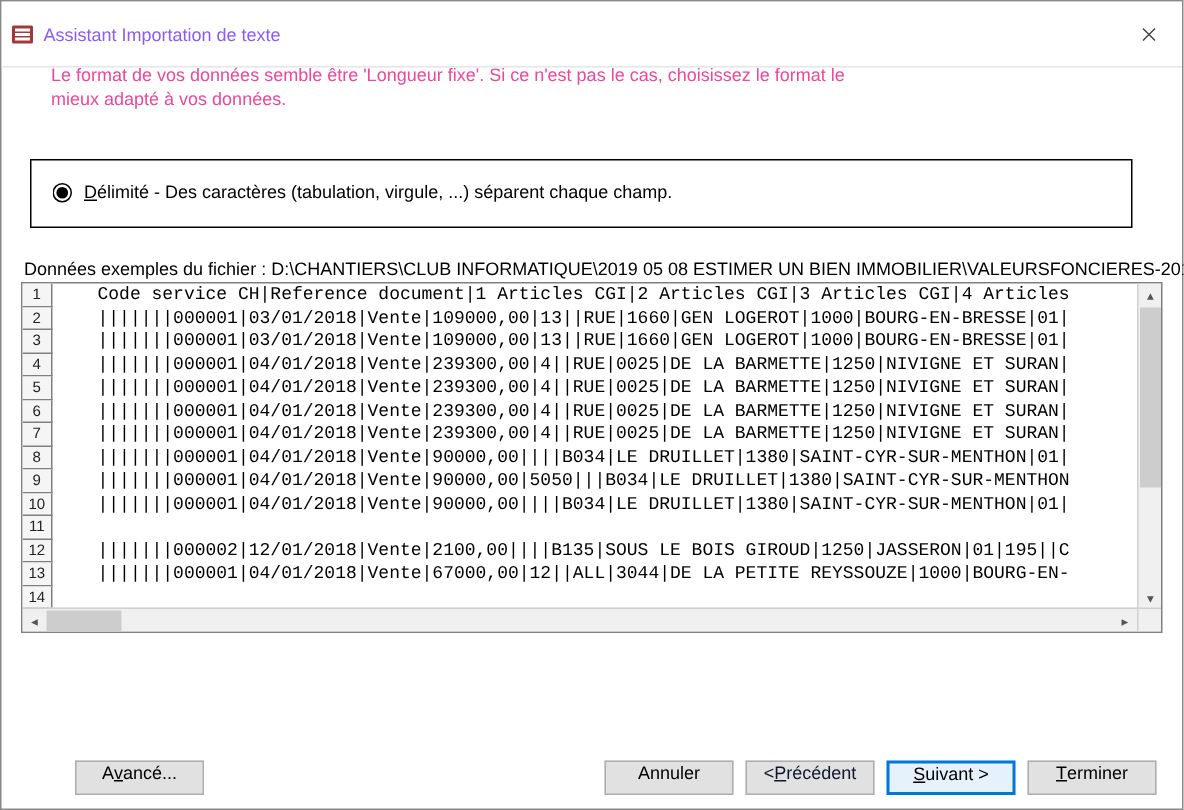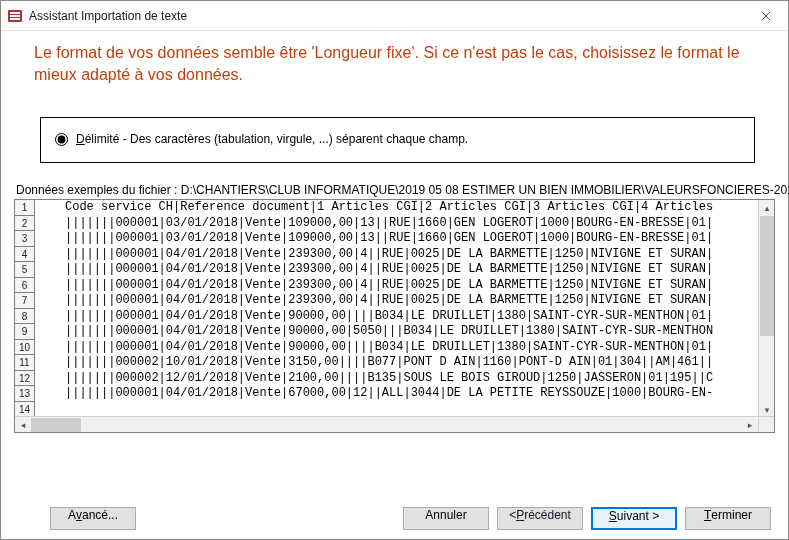--- a/index.html
+++ b/index.html
@@ -6,27 +6,27 @@
   body {
     margin: 0; padding: 0;
     font-family: "Segoe UI", Tahoma, sans-serif;
     font-size: 12px;
     background: #fff;
     width: 789px; height: 540px;
     overflow: hidden;
     border: 1px solid #888;
   }
   .titlebar {
-    height: 30px;
+    height: 44px;
     background: #fff;
     border-bottom: 1px solid #e5e5e5;
     display: flex;
     align-items: center;
     padding: 1px 0 0 6px;
-    color: #0f172a;
+    color: #8b5cf6;
   }
   .titlebar .app-icon {
     width: 16px; height: 16px;
     margin-right: 6px;
     display: inline-flex;
     align-items: center;
     justify-content: center;
   }
   .titlebar .title { flex: 1; font-size: 12px; }
   .titlebar .close {
@@ -34,26 +34,26 @@
     display: flex; align-items: center; justify-content: center;
     font-size: 14px; color: #444;
   }
   .content {
     position: absolute;
     top: 30px; left: 0; right: 0; bottom: 0;
     padding: 0;
   }
   .intro {
     padding: 12px 34px 4px 34px;
-    font-size: 16px;
+    font-size: 12px;
     line-height: 1.35;
-    color: #c2410c;
+    color: #ec4899;
   }
   .radio-box {
-    margin: 28px 34px 18px 40px;
+    margin: 28px 34px 18px 20px;
     border: 1px solid #000;
     padding: 10px 28px 12px 14px;
   }
   .radio-row {
     display: flex;
     align-items: center;
     padding: 4px 0;
     font-size: 12px;
   }
   .radio-row input[type=radio] {
@@ -223,21 +223,21 @@
         <div class="grid-row"><div class="rownum">1</div><div class="rowtext">Code service CH|Reference document|1 Articles CGI|2 Articles CGI|3 Articles CGI|4 Articles</div></div>
         <div class="grid-row"><div class="rownum">2</div><div class="rowtext">|||||||000001|03/01/2018|Vente|109000,00|13||RUE|1660|GEN LOGEROT|1000|BOURG-EN-BRESSE|01|</div></div>
         <div class="grid-row"><div class="rownum">3</div><div class="rowtext">|||||||000001|03/01/2018|Vente|109000,00|13||RUE|1660|GEN LOGEROT|1000|BOURG-EN-BRESSE|01|</div></div>
         <div class="grid-row"><div class="rownum">4</div><div class="rowtext">|||||||000001|04/01/2018|Vente|239300,00|4||RUE|0025|DE LA BARMETTE|1250|NIVIGNE ET SURAN|</div></div>
         <div class="grid-row"><div class="rownum">5</div><div class="rowtext">|||||||000001|04/01/2018|Vente|239300,00|4||RUE|0025|DE LA BARMETTE|1250|NIVIGNE ET SURAN|</div></div>
         <div class="grid-row"><div class="rownum">6</div><div class="rowtext">|||||||000001|04/01/2018|Vente|239300,00|4||RUE|0025|DE LA BARMETTE|1250|NIVIGNE ET SURAN|</div></div>
         <div class="grid-row"><div class="rownum">7</div><div class="rowtext">|||||||000001|04/01/2018|Vente|239300,00|4||RUE|0025|DE LA BARMETTE|1250|NIVIGNE ET SURAN|</div></div>
         <div class="grid-row"><div class="rownum">8</div><div class="rowtext">|||||||000001|04/01/2018|Vente|90000,00||||B034|LE DRUILLET|1380|SAINT-CYR-SUR-MENTHON|01|</div></div>
         <div class="grid-row"><div class="rownum">9</div><div class="rowtext">|||||||000001|04/01/2018|Vente|90000,00|5050|||B034|LE DRUILLET|1380|SAINT-CYR-SUR-MENTHON</div></div>
         <div class="grid-row"><div class="rownum">10</div><div class="rowtext">|||||||000001|04/01/2018|Vente|90000,00||||B034|LE DRUILLET|1380|SAINT-CYR-SUR-MENTHON|01|</div></div>
-        <div class="grid-row"><div class="rownum">11</div><div class="rowtext">|||||||000002|10/01/2018|Vente|3150,00||||B077|PONT D AIN|1160|PONT-D AIN|01|304||AM|461||</div></div>
+        <div class="grid-row"><div class="rownum">11</div></div>
         <div class="grid-row"><div class="rownum">12</div><div class="rowtext">|||||||000002|12/01/2018|Vente|2100,00||||B135|SOUS LE BOIS GIROUD|1250|JASSERON|01|195||C</div></div>
         <div class="grid-row"><div class="rownum">13</div><div class="rowtext">|||||||000001|04/01/2018|Vente|67000,00|12||ALL|3044|DE LA PETITE REYSSOUZE|1000|BOURG-EN-</div></div>
         <div class="grid-row"><div class="rownum">14</div></div>
       </div>
     <div class="vscroll">
       <div class="varrow up">▴</div>
       <div class="vthumb"></div>
       <div class="varrow down">▾</div>
     </div>
     <div class="hscroll">

